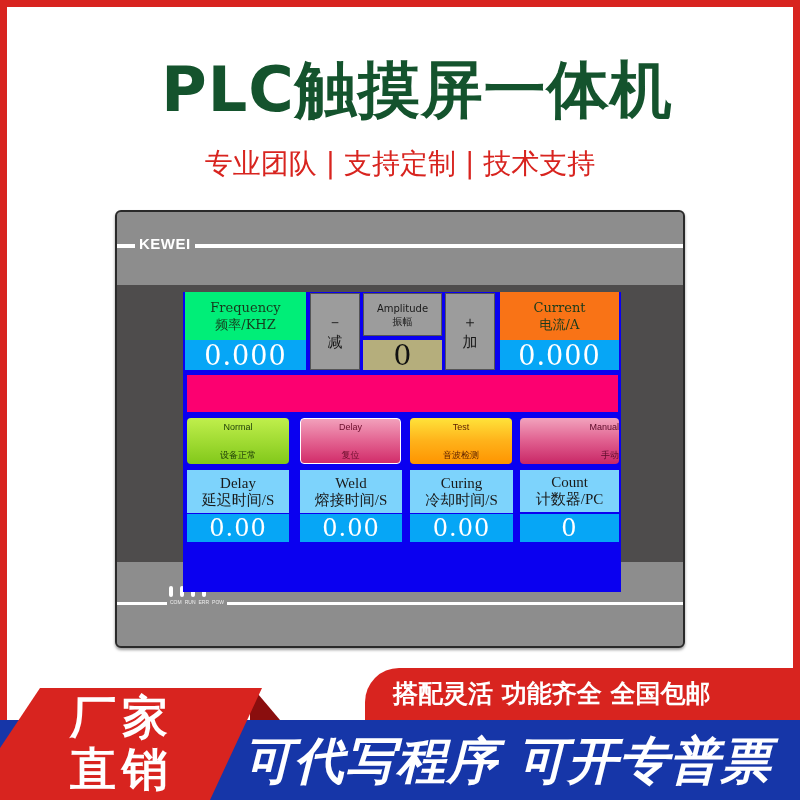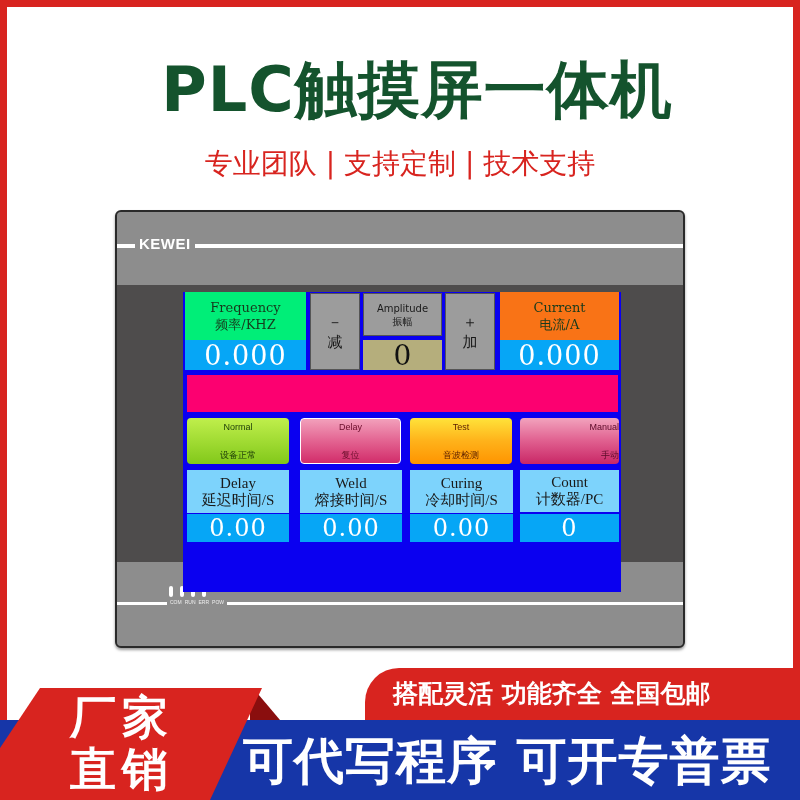--- a/index.html
+++ b/index.html
@@ -36,21 +36,21 @@
   .mode-normal { background: linear-gradient(#c0ef4c, #82c81a); color: #1d3b08; }
   .mode-init { background: linear-gradient(#f2a0bb 0%, #e36391 50%, #d22c6a 100%); color: #6a0f2c; border: 1px solid #fff; }
   .mode-test { background: linear-gradient(#ffe33a 0%, #ffb21a 50%, #ff9400 100%); color: #5a1f00; }
   .mode-manual { background: linear-gradient(#f2a3bd 0%, #e05f8f 50%, #c92766 100%); color: #5a0b28; align-items: flex-end; }
   .lbl-gray { background: #7dd3fc; color: #1a1a1a; font-family: Liberation Serif, serif; font-size: 15px; line-height: 17px; }
 
   
   .badge-red-right { position: absolute; left: 365px; top: 668px; width: 435px; height: 52px; background: #d8241f; border-top-left-radius: 34px; }
   .badge-red-right span { position: absolute; left: 28px; top: 9px; color: #fff; font-size: 25px; font-weight: bold; font-family: "DejaVu Sans", sans-serif; white-space: nowrap; }
   .blue-band { position: absolute; left: 0; top: 720px; width: 800px; height: 80px; background: #1636a8; }
-  .blue-band span { position: absolute; left: 243px; top: 8px; color: #fff; font-size: 50px; font-weight: bold; font-family: "DejaVu Sans", sans-serif; white-space: nowrap; letter-spacing: 1px; }
+  .blue-band span { position: absolute; left: 243px; top: 8px; color: #fff; font-size: 50px; font-weight: bold; font-family: "DejaVu Sans", sans-serif; white-space: nowrap; letter-spacing: 1px; font-style: italic; }
   .red-tab-shadow { position: absolute; left: 250px; top: 688px; width: 30px; height: 32px; background: #8a0e0e; clip-path: polygon(0 0, 10% 0, 100% 100%, 0 100%); }
   .red-tab { position: absolute; left: 0; top: 688px; width: 268px; height: 112px; background: #d8241f; clip-path: polygon(40px 0, 262px 0, 210px 112px, 0 112px, 0 60px); }
   .red-tab .t1 { position: absolute; left: 70px; top: 3px; color: #fff; font-size: 46px; font-weight: bold; font-family: "DejaVu Sans", sans-serif; line-height: 52px; letter-spacing: 6px; }
   .red-tab .t2 { position: absolute; left: 70px; top: 55px; color: #fff; font-size: 46px; font-weight: bold; font-family: "DejaVu Sans", sans-serif; line-height: 52px; letter-spacing: 6px; }
 </style>
 </head>
 <body>
 
 <div class="frame"></div>
 

